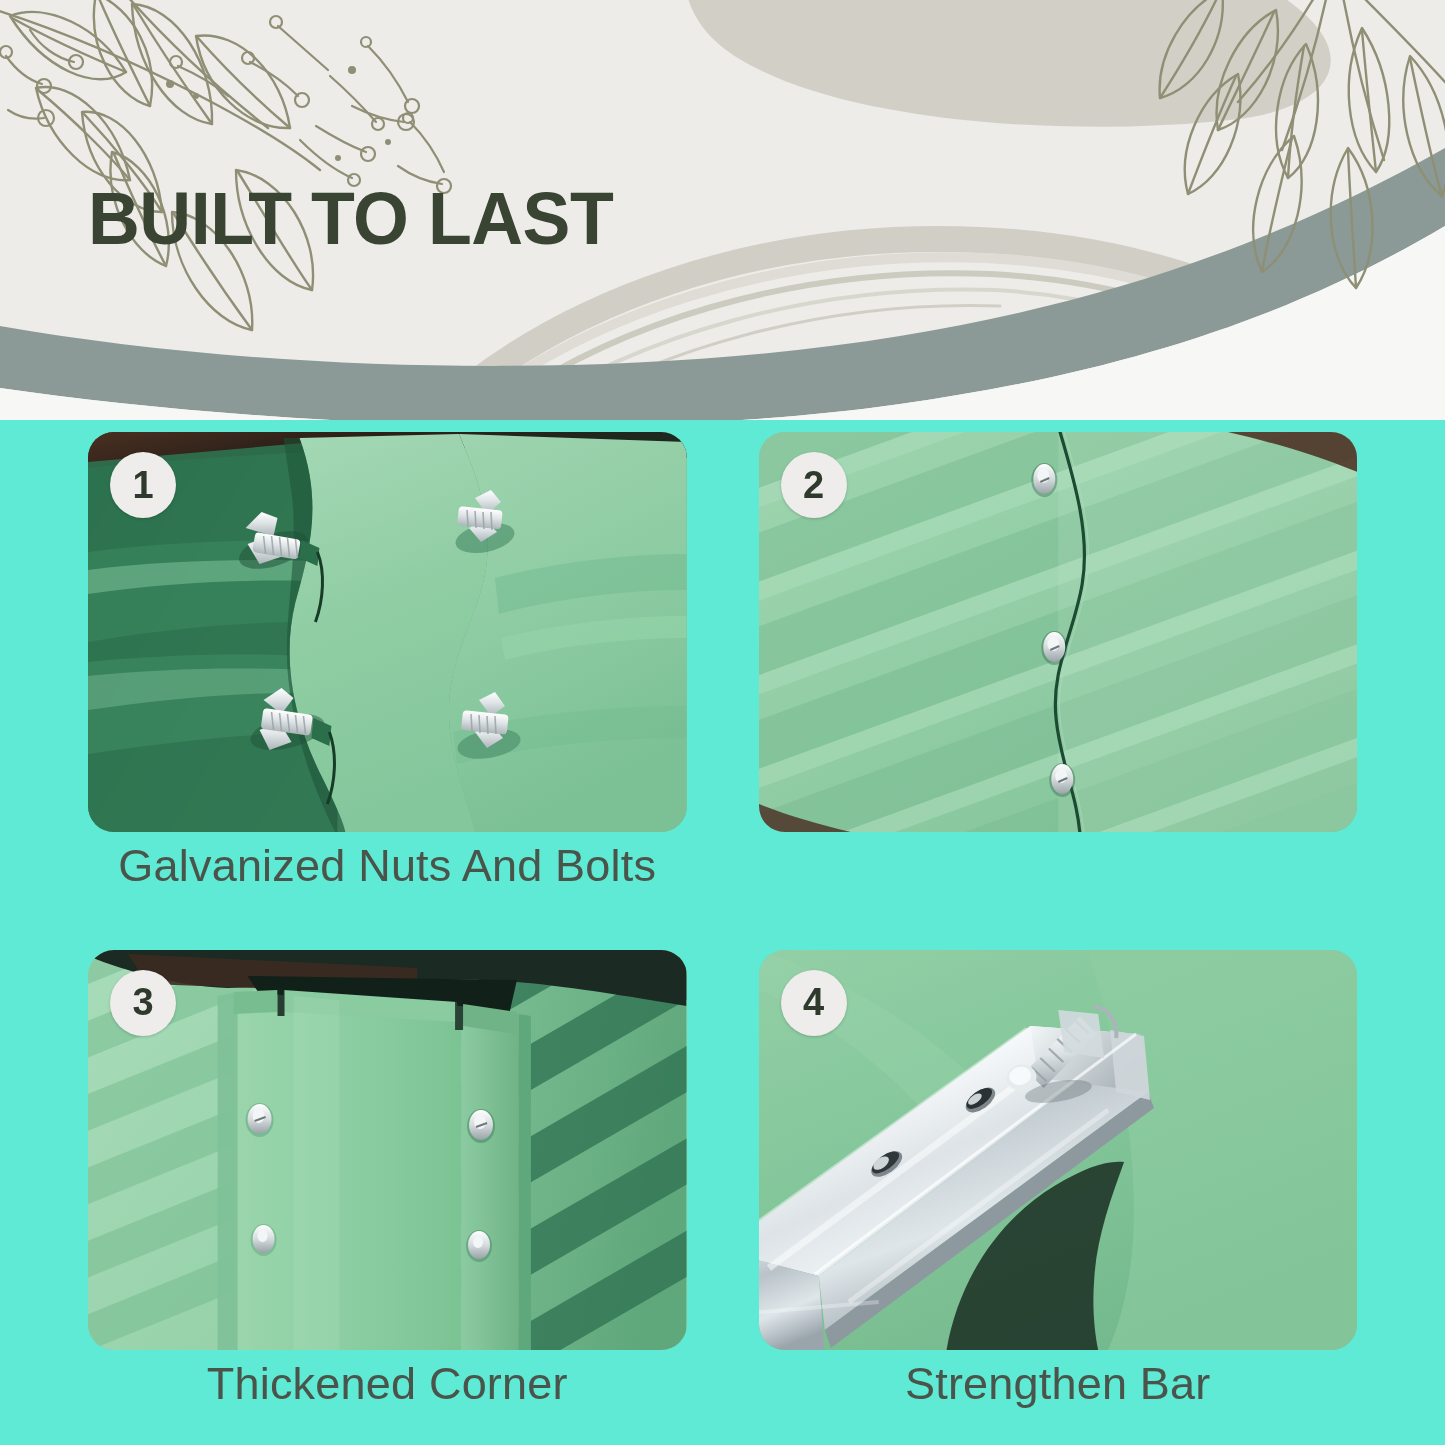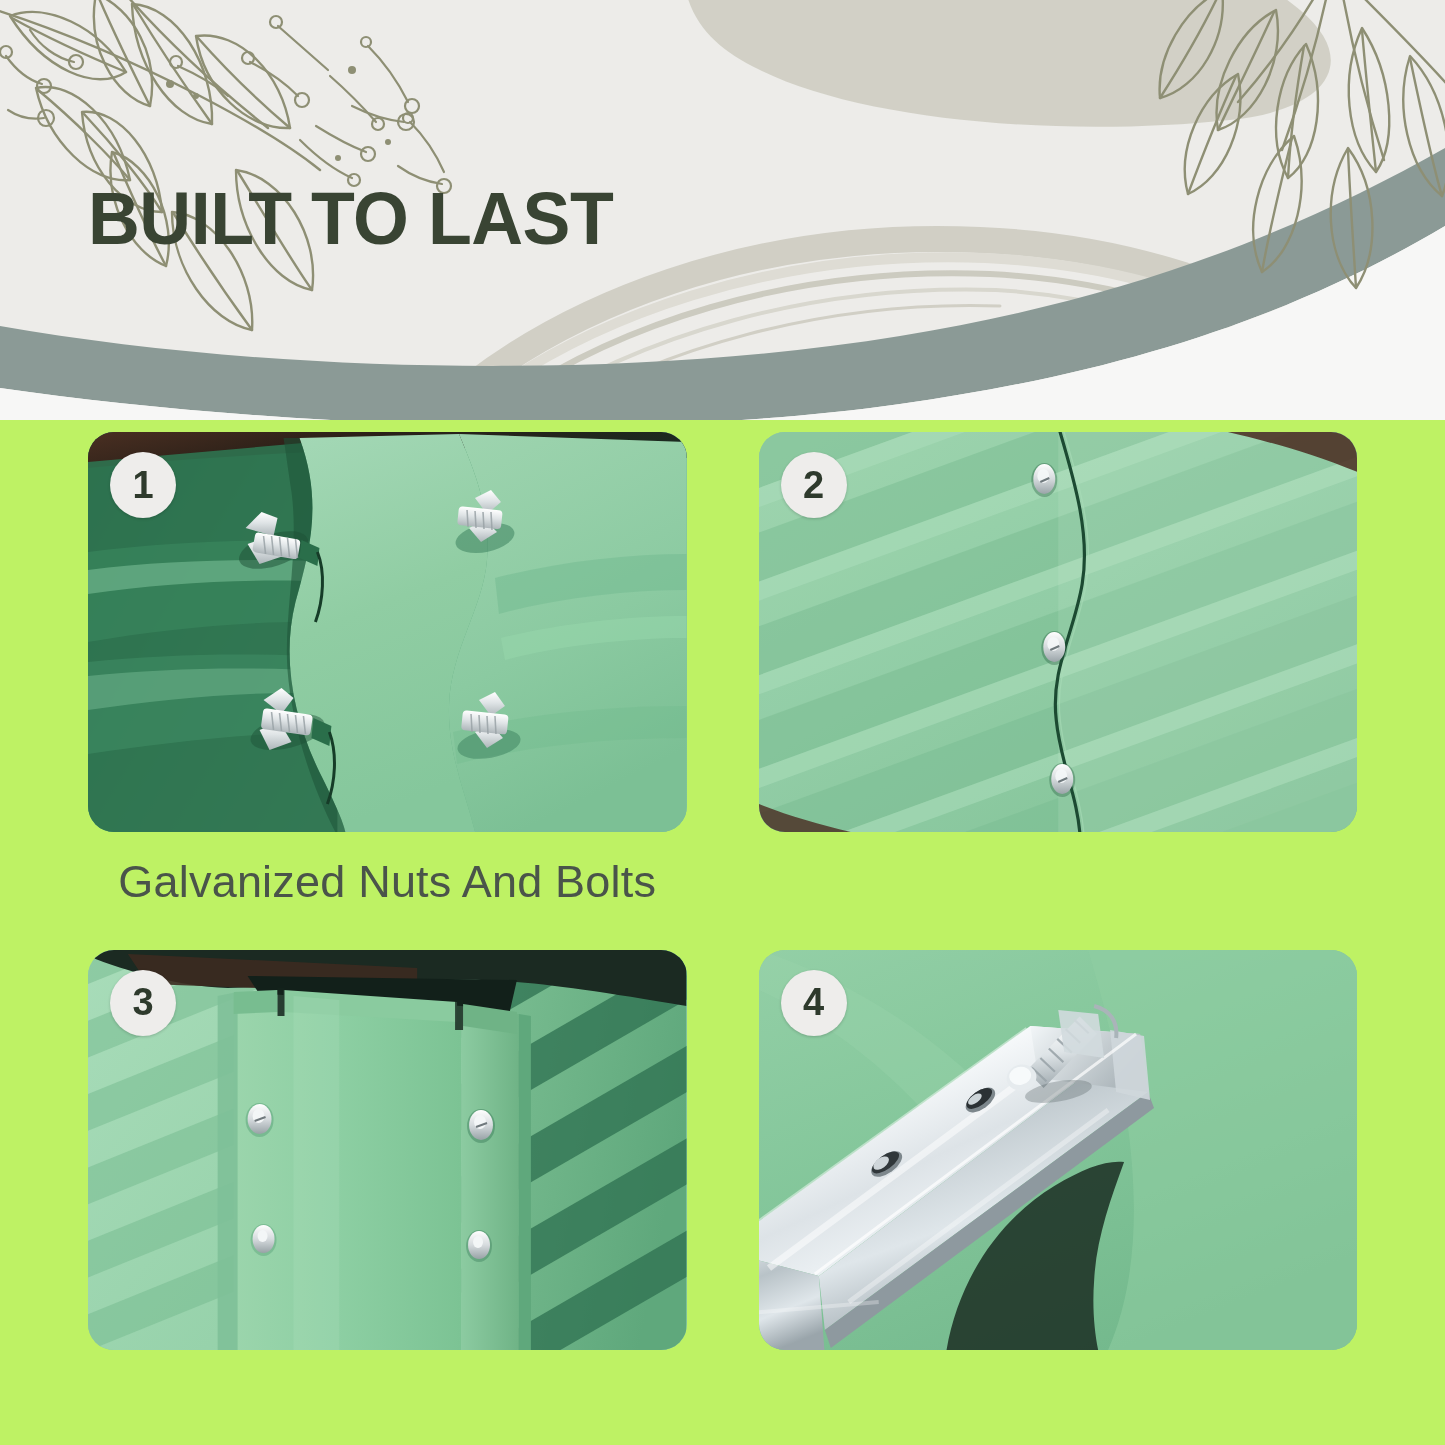--- a/index.html
+++ b/index.html
@@ -2,21 +2,21 @@
 <html><head>
 <meta charset="utf-8">
 <style>
   html,body{margin:0;padding:0;}
   body{
     width:1445px;height:1445px;
     background:#f7f7f6;
     font-family:"Liberation Sans", sans-serif;
     overflow:hidden;
   }
-  .page{position:relative;width:1445px;height:1445px;overflow:hidden;background:#bef264;}
+  .page{position:relative;width:1445px;height:1445px;overflow:hidden;background:#5eead4;}
 
   
   .header{position:absolute;left:0;top:0;width:1445px;height:420px;overflow:hidden;}
   .header-svg{position:absolute;left:0;top:0;width:1445px;height:420px;}
 
   .page-title{
     position:absolute;left:88px;top:176px;
     font-size:74px;font-weight:bold;
     letter-spacing:-0.5px;
     color:#394433;
@@ -46,21 +46,21 @@
   .badge{
     position:absolute;left:22px;top:20px;
     width:66px;height:66px;border-radius:50%;
     background:#eeedeb;
     display:flex;align-items:center;justify-content:center;
     font-size:38px;font-weight:bold;color:#2e3a2c;
     box-shadow:0 1px 3px rgba(0,0,0,.18);
     z-index:5;
   }
   .caption{
-    margin-top:24px;
+    margin-top:8px;
     text-align:center;
     font-size:45px;
     color:#4a544a;
     letter-spacing:0.2px;
     white-space:nowrap;
   }
 </style>
 </head>
 <body>
 
@@ -510,20 +510,21 @@
               <g transform="translate(392,296)">
                 <ellipse cx="0" cy="0" rx="13" ry="16" fill="#2f7050" opacity="0.35"></ellipse>
                 <ellipse cx="0" cy="-1" rx="11" ry="14" fill="url(#p3screw)"></ellipse>
                 <ellipse cx="-1" cy="-4" rx="5" ry="6" fill="#f3f6f7"></ellipse>
               </g>
             </g>
           </g>
         </svg>
         <div class="badge">3</div>
       </div>
+      <div class="caption">Thickened Corner</div>
     </div>
 
     <div class="cell">
       <div class="photo">
         <svg viewBox="0 0 600 400" preserveAspectRatio="none">
           <defs>
             <linearGradient id="p4bg" x1="0" y1="0" x2="0.6" y2="1">
               <stop offset="0" stop-color="#93cfa6"></stop>
               <stop offset="0.5" stop-color="#83c69a"></stop>
               <stop offset="1" stop-color="#74b98d"></stop>
@@ -613,16 +614,17 @@
 
               <ellipse cx="24" cy="26" rx="34" ry="10" fill="#5f6a6e" opacity="0.35"></ellipse>
             </g>
 
             <path d="M 300 60 L 340 64 L 346 108 L 306 102 Z" fill="#d2dade" opacity="0.9"></path>
             <path d="M 336 56 C 352 60 360 72 358 88" stroke="#aab4b9" stroke-width="4" fill="none"></path>
           </g>
         </svg>
         <div class="badge">4</div>
       </div>
+      <div class="caption">Strengthen Bar</div>
     </div>
 
   </div>
 </div>
 
 </body></html>

